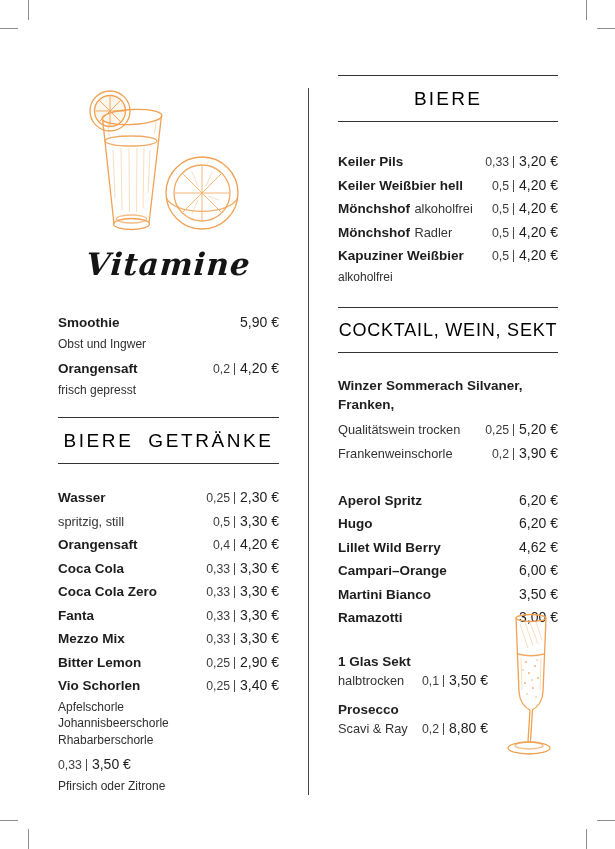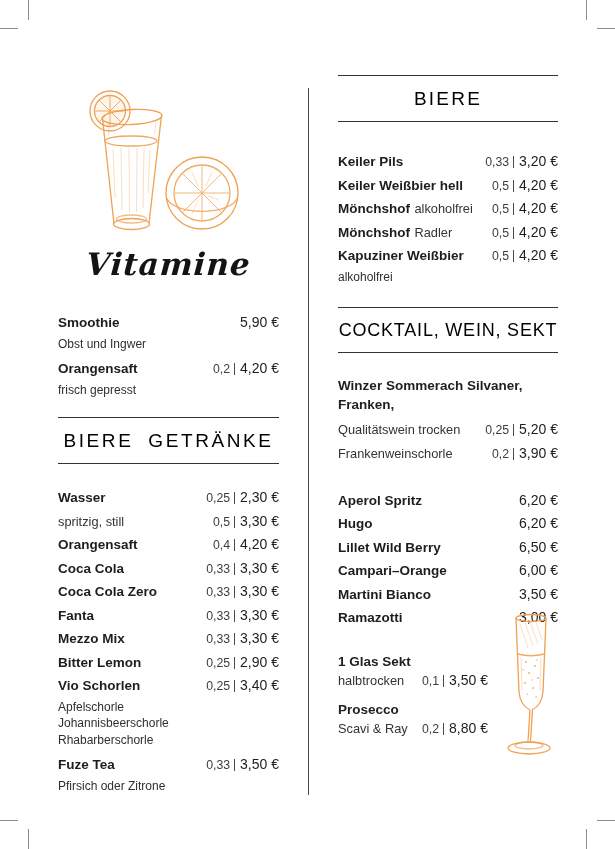--- a/index.html
+++ b/index.html
@@ -170,21 +170,20 @@
         <span class="pr"><span class="vol">0,25</span><span class="sep"></span><span class="val">2,90 €</span></span>
       </div>
       <div class="row">
         <span class="nm"><span class="b">Vio Schorlen</span></span>
         <span class="pr"><span class="vol">0,25</span><span class="sep"></span><span class="val">3,40 €</span></span>
       </div>
       <div class="desc">Apfelschorle
 Johannisbeerschorle
 Rhabarberschorle</div>
       <div class="row">
-        <span class="nm"><span class="b">Fuze Tea</span></span>
         <span class="pr"><span class="vol">0,33</span><span class="sep"></span><span class="val">3,50 €</span></span>
       </div>
       <div class="desc">Pfirsich oder Zitrone</div>
     </div>
   </div>
 
   <div class="col-r">
 
     <div class="sec" id="beer-sec">
       <span class="t">BIERE</span>
@@ -235,21 +234,21 @@
       <div class="row">
         <span class="nm"><span class="b">Aperol Spritz</span></span>
         <span class="pr"><span class="val">6,20 €</span></span>
       </div>
       <div class="row">
         <span class="nm"><span class="b">Hugo</span></span>
         <span class="pr"><span class="val">6,20 €</span></span>
       </div>
       <div class="row">
         <span class="nm"><span class="b">Lillet Wild Berry</span></span>
-        <span class="pr"><span class="val">6,50 €</span></span>
+        <span class="pr"><span class="val">4,62 €</span></span>
       </div>
       <div class="row">
         <span class="nm"><span class="b">Campari–Orange</span></span>
         <span class="pr"><span class="val">6,00 €</span></span>
       </div>
       <div class="row">
         <span class="nm"><span class="b">Martini Bianco</span></span>
         <span class="pr"><span class="val">3,50 €</span></span>
       </div>
       <div class="row">

